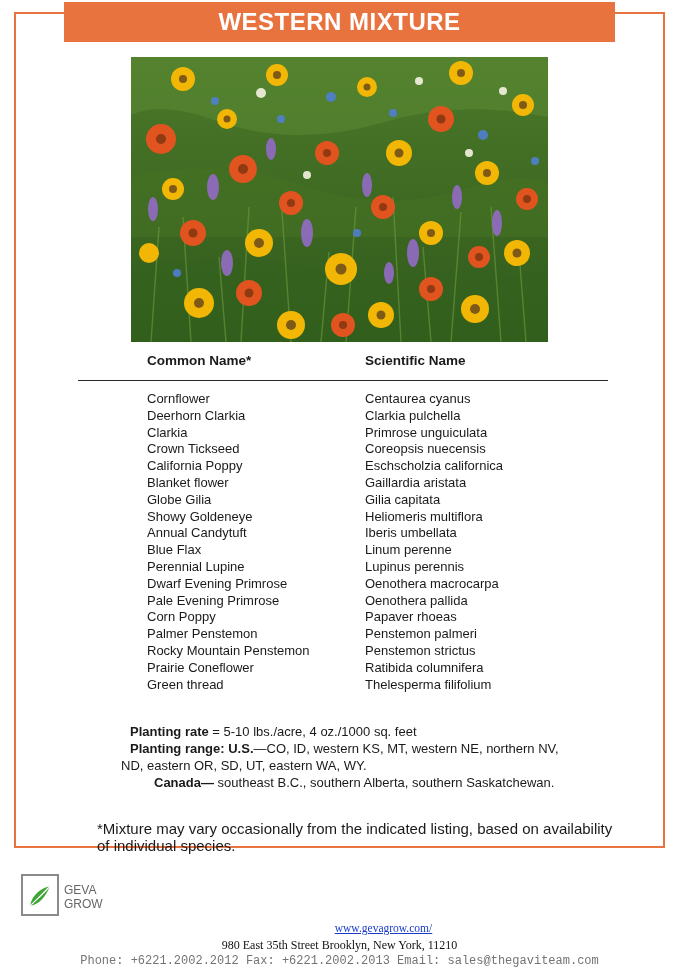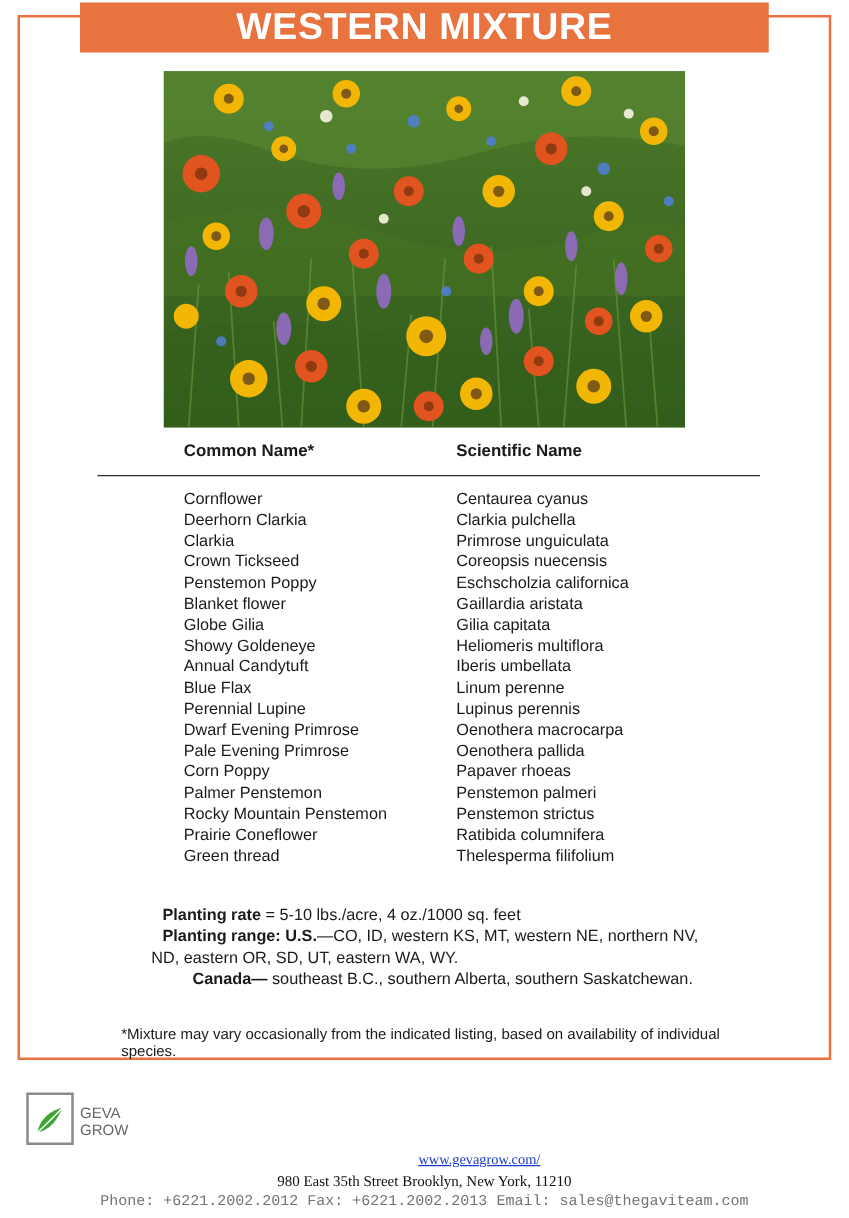--- a/index.html
+++ b/index.html
@@ -25,21 +25,21 @@
     box-sizing: border-box;
   }
   .title-banner {
     position: absolute;
     left: 64px;
     top: 2px;
     width: 551px;
     height: 40px;
     background: #e8733f;
     color: #ffffff;
-    font-size: 30px;
+    font-size: 24px;
     font-weight: bold;
     letter-spacing: 0.5px;
     display: flex;
     align-items: center;
     justify-content: center;
     box-sizing: border-box;
   }
   .photo {
     position: absolute;
     left: 131px;
@@ -112,21 +112,21 @@
   .info-line { white-space: normal; }
   .info-line b { font-weight: bold; padding-left: 33px; }
   .info-indent { padding-left: 24px; }
   .info-indent2 { padding-left: 24px; }
 
   .footnote {
     position: absolute;
     left: 97px;
     top: 820px;
     width: 520px;
-    font-size: 12px;
+    font-size: 15px;
     color: #1a1a1a;
   }
 
   .logo-wrap {
     position: absolute;
     left: 16px;
     top: 872px;
     width: 679px;
     text-align: left;
   }
@@ -325,21 +325,21 @@
   </div>
   <div class="species-row">
     <span class="name-common">Clarkia</span>
     <span class="name-sci">Primrose unguiculata</span>
   </div>
   <div class="species-row">
     <span class="name-common">Crown Tickseed</span>
     <span class="name-sci">Coreopsis nuecensis</span>
   </div>
   <div class="species-row">
-    <span class="name-common">Penstemon Poppy</span>
+    <span class="name-common">California Poppy</span>
     <span class="name-sci">Eschscholzia californica</span>
   </div>
   <div class="species-row">
     <span class="name-common">Blanket flower</span>
     <span class="name-sci">Gaillardia aristata</span>
   </div>
   <div class="species-row">
     <span class="name-common">Globe Gilia</span>
     <span class="name-sci">Gilia capitata</span>
   </div>

